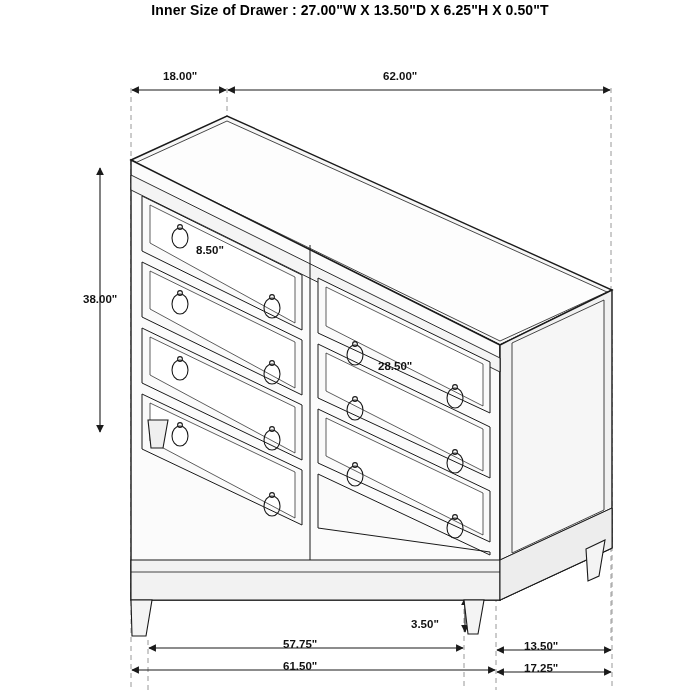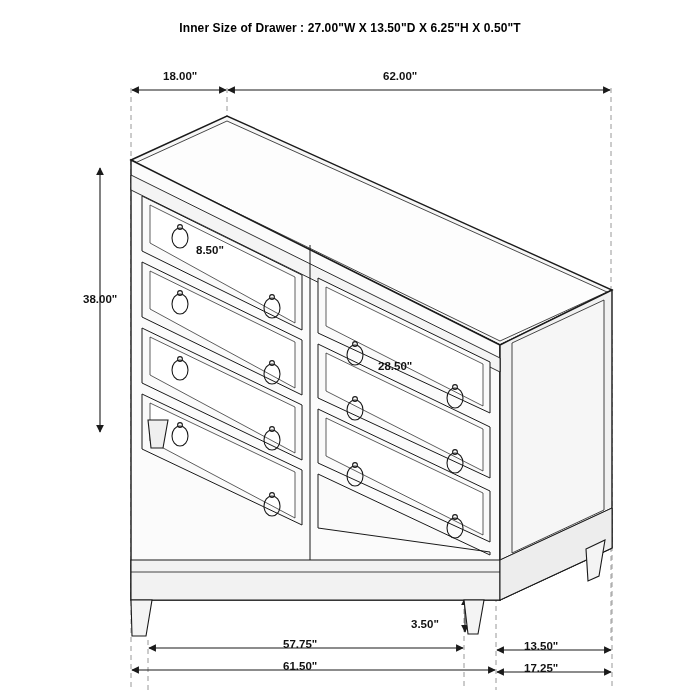--- a/index.html
+++ b/index.html
@@ -15,25 +15,25 @@
     overflow: hidden;
     position: relative;
   }
   #stage {
     position: relative;
     width: 700px;
     height: 700px;
   }
   .title {
     position: absolute;
-    top: 21px;
+    top: 2px;
     left: 0;
     width: 700px;
     text-align: center;
-    font-size: 12px;
+    font-size: 14px;
     font-weight: bold;
     letter-spacing: 0.1px;
     color: #000000;
   }
   svg.diagram {
     position: absolute;
     top: 0;
     left: 0;
     width: 700px;
     height: 700px;

